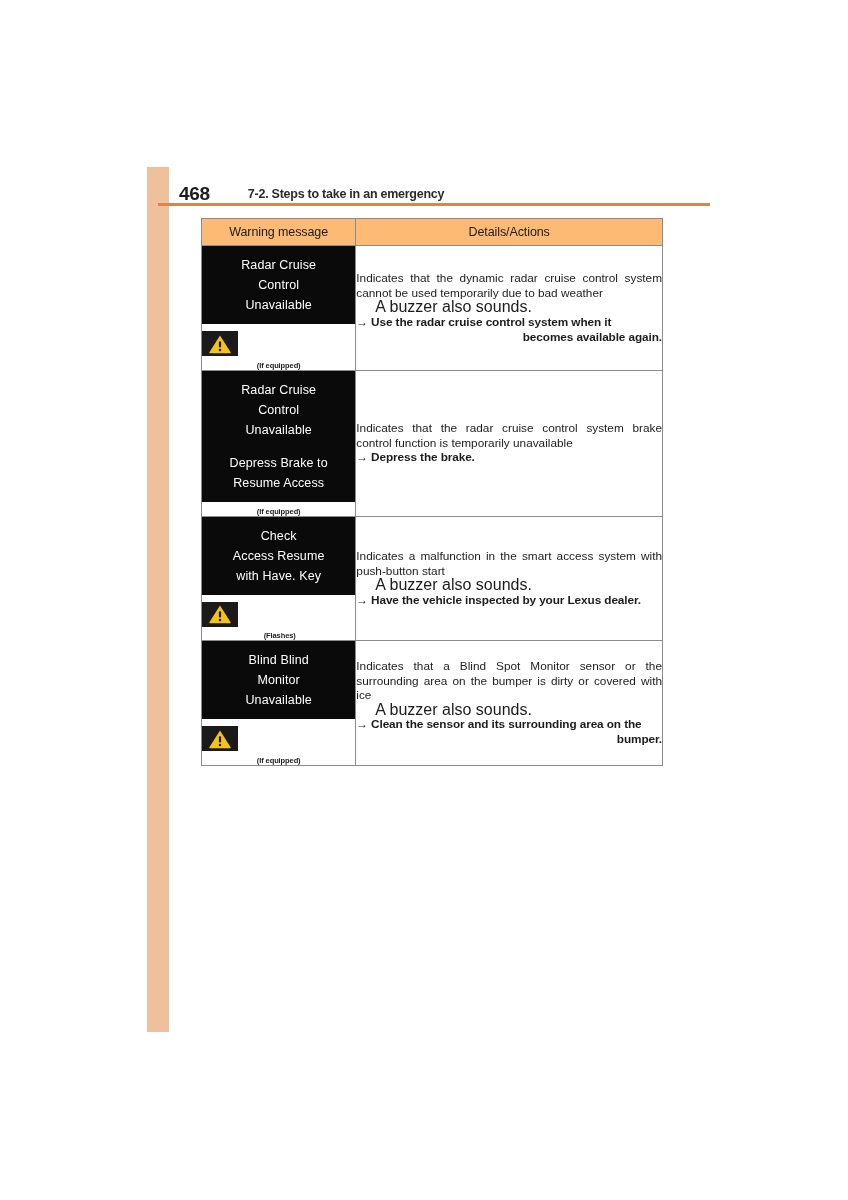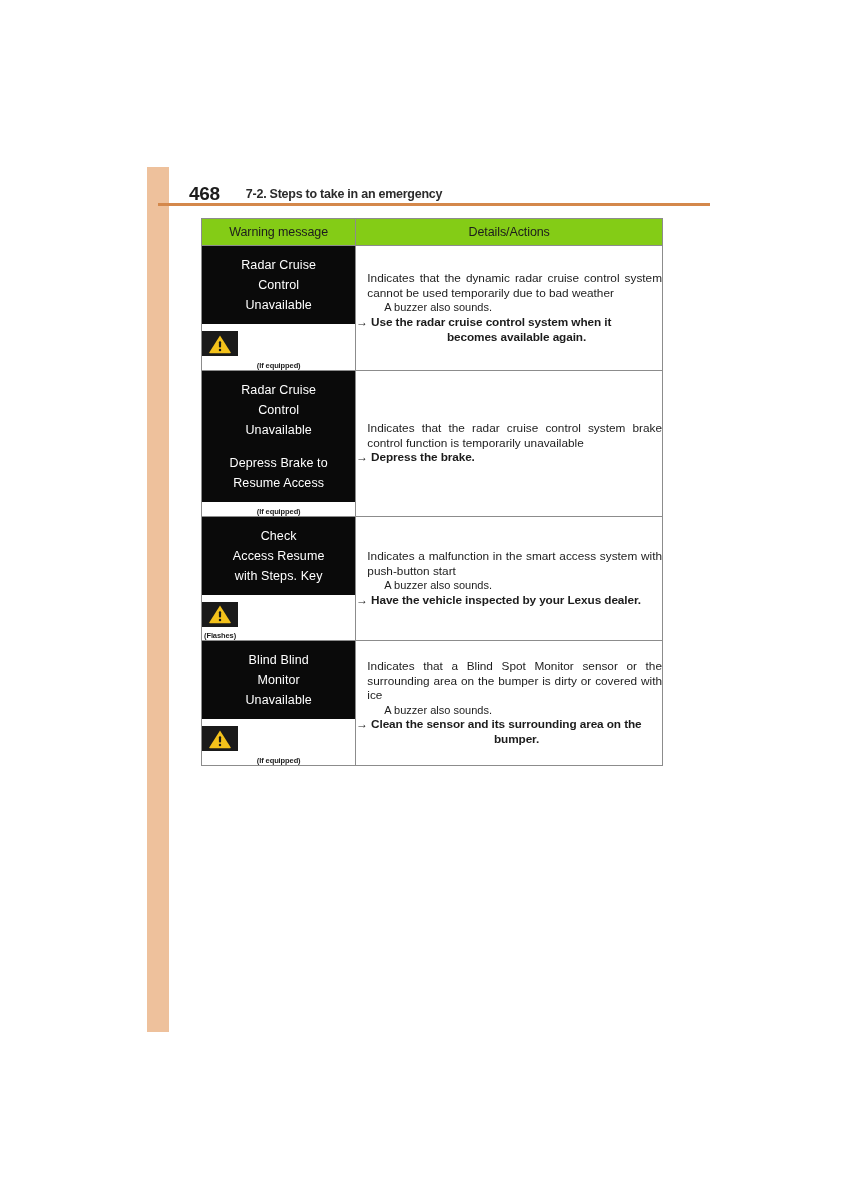--- a/index.html
+++ b/index.html
@@ -32,28 +32,28 @@
     width: 541px;
     height: 28px;
     display: flex;
     align-items: flex-end;
   }
   .page-number {
     font-size: 19px;
     font-weight: bold;
     color: #1c1c1c;
     letter-spacing: -0.3px;
-    margin-left: 20px;
+    margin-left: 10px;
     line-height: 20px;
   }
   .header-title {
     font-size: 12.5px;
     font-weight: bold;
     color: #2b2b2b;
-    margin-left: 26px;
+    margin-left: 38px;
     line-height: 20px;
     letter-spacing: -0.25px;
   }
   .header-rule {
     position: absolute;
     left: 158px;
     top: 203px;
     width: 552px;
     height: 2.5px;
     background: #d4884b;
@@ -67,21 +67,21 @@
     width: 462px;
     border-collapse: collapse;
     table-layout: fixed;
   }
   .warn-table td, .warn-table th {
     border: 1px solid #8c8c8c;
     vertical-align: middle;
     padding: 0;
   }
   .warn-table th {
-    background: #84cc16;
+    background: #fdba74;
     font-weight: normal;
     font-size: 12.5px;
     color: #1c1c1c;
     height: 26px;
     letter-spacing: -0.1px;
   }
   .col-msg { width: 154px; }
   .col-det { width: 306px; }
 
   
@@ -114,42 +114,41 @@
   }
   .caption {
     font-size: 7.5px;
     color: #1c1c1c;
     text-align: center;
     margin-top: 3px;
     letter-spacing: -0.1px;
     font-weight: bold;
   }
   .caption.left {
-    text-align: left;
+    text-align: center;
     padding-left: 2px;
   }
   .caption.tight {
     margin-top: 5px;
   }
 
   
   .det-cell {
     padding: 8px 7px 8px 6px;
     font-size: 11.8px;
     color: #1c1c1c;
     line-height: 14.6px;
   }
   .det-line {
     text-align: justify;
     text-justify: inter-word;
-    padding-left: 11px;
   }
   .det-buzzer {
-    padding-left: 28px;
-    font-size: 11px;
+    padding-left: 19px;
+    font-size: 16px;
   }
   .det-action {
     font-weight: bold;
     display: flex;
     margin-top: 0px;
     letter-spacing: -0.1px;
   }
   .arrow {
     font-weight: normal;
     margin-right: 3px;
@@ -157,21 +156,21 @@
   }
   .action-text {
     flex: 1 1 auto;
   }
   .action-text.justify {
     text-align: justify;
     text-justify: inter-word;
   }
   .action-text .cont {
     display: block;
-    text-align: center;
+    text-align: right;
   }
 </style>
 </head>
 <body>
 
 <div class="side-bar"></div>
 
 <div class="page-header">
   <span class="page-number">468</span>
   <span class="header-title">7-2. Steps to take in an emergency</span>
@@ -243,21 +242,21 @@
           </span>
         </div>
       </td>
     </tr>
 
     <tr>
       <td class="msg-cell">
         <div class="display-panel">
           <div>Check</div>
           <div>Access Resume</div>
-          <div>with Steps. Key</div>
+          <div>with Have. Key</div>
         </div>
         <div class="icon-row">
           <span class="tri-badge">
             <svg width="24" height="20" viewBox="0 0 24 20">
               <path d="M12 1.6 L22.6 18.2 Q23.3 19.3 22 19.3 L2 19.3 Q0.7 19.3 1.4 18.2 Z" fill="#f4c21b"></path>
               <rect x="10.9" y="7.2" width="2.2" height="6.2" rx="1" fill="#1a1a1a"></rect>
               <circle cx="12" cy="16.1" r="1.25" fill="#1a1a1a"></circle>
             </svg>
           </span>
         </div>

